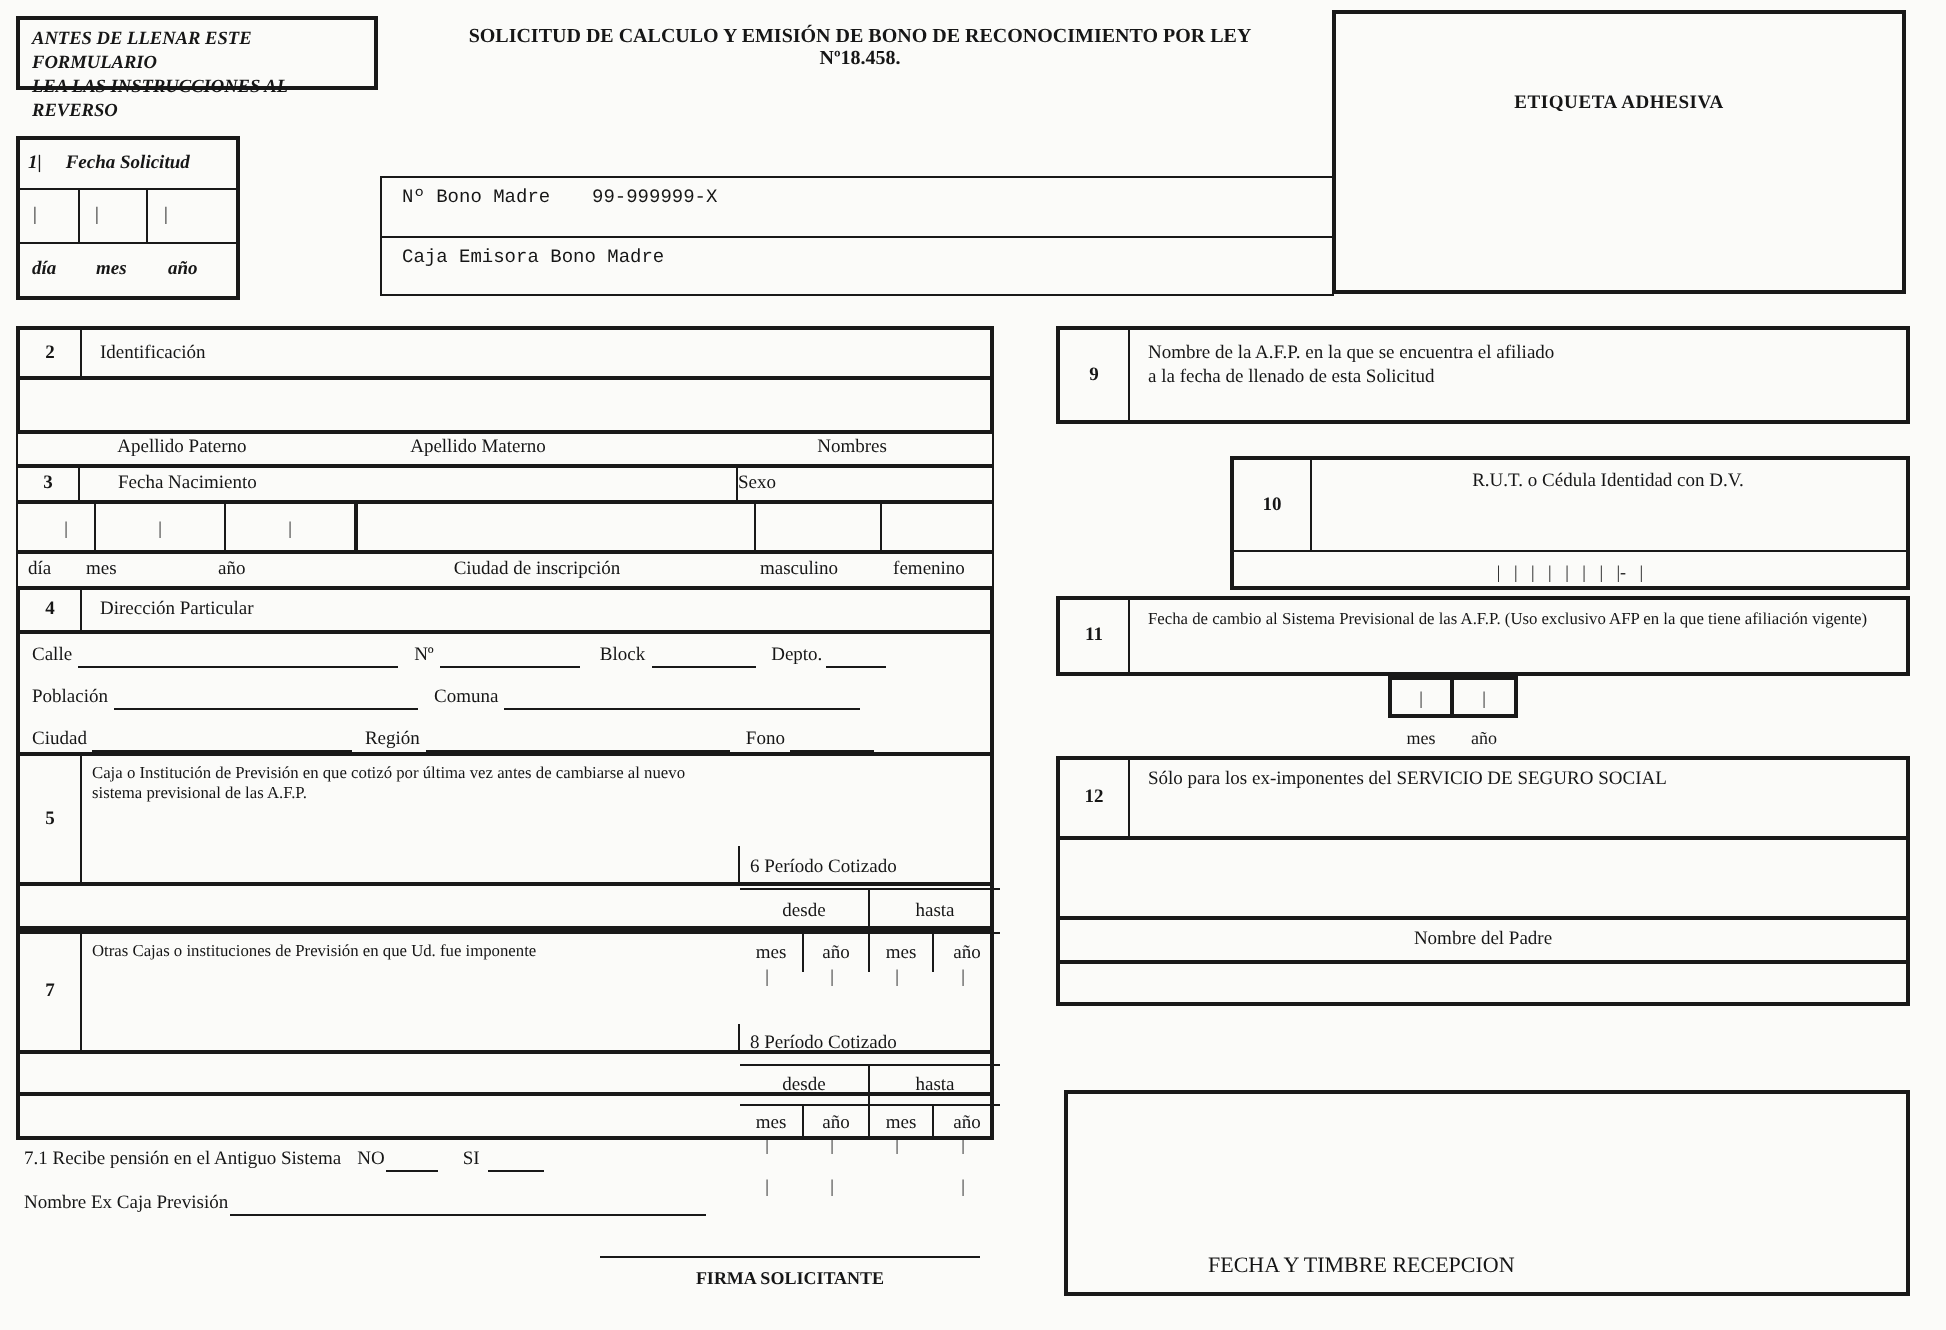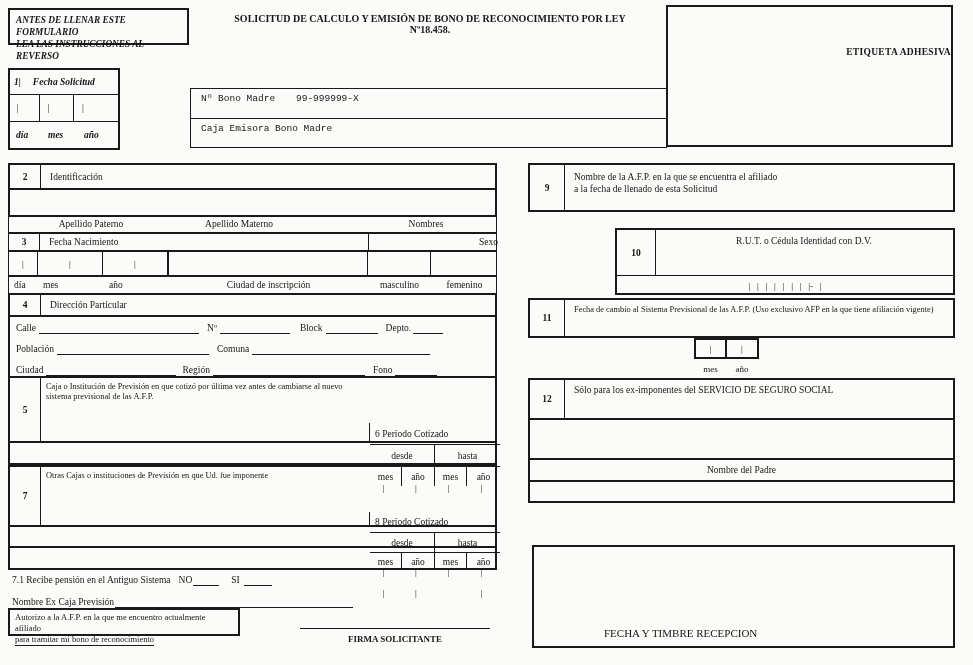--- a/index.html
+++ b/index.html
@@ -1,20 +1,20 @@
 <!DOCTYPE html>
 <html><head>
 <meta charset="utf-8">
 <style>
   html,body{margin:0;padding:0;background:#e8e8e8;}
   #form{position:relative;width:973px;height:665px;background:#fbfbf9;color:#161616;
         font-family:"Liberation Serif", serif;font-size:9.5px;overflow:hidden;}
   .abs{position:absolute;box-sizing:border-box;}
   .b2{border:2px solid #191919;}
-  .b1{border:1px solid #191919;}
+  .b1{border:1px solid #191919;padding-left:10px;}
   .bold{font-weight:bold;}
   .ital{font-style:italic;}
   .ctr{text-align:center;}
   .mono{font-family:"Liberation Mono", monospace;font-size:9.5px;}
   .numcell{position:absolute;left:0;top:0;bottom:0;width:30px;border-right:1px solid #191919;
            display:flex;align-items:center;justify-content:center;font-weight:bold;}
   .vmid{display:flex;align-items:center;}
   .blank{display:inline-block;border-bottom:1px solid #191919;height:11px;vertical-align:bottom;}
   .uline{border-bottom:1px solid #191919;}
   .tickcell{display:flex;align-items:center;justify-content:center;font-size:9px;}
@@ -35,21 +35,21 @@
     <div>ANTES DE LLENAR ESTE FORMULARIO</div>
     <div>LEA LAS INSTRUCCIONES AL REVERSO</div>
   </div>
 
   <div class="abs bold ctr" style="left:195px;top:13px;width:470px;font-size:10px;line-height:11px;">
     <div>SOLICITUD DE CALCULO Y EMISIÓN DE BONO DE RECONOCIMIENTO POR LEY</div>
     <div>Nº18.458.</div>
   </div>
 
   <div class="abs b2" style="left:666px;top:5px;width:287px;height:142px;">
-    <div class="bold ctr" style="padding-top:40px;font-size:9.5px;letter-spacing:.3px;text-align:right;">ETIQUETA ADHESIVA</div>
+    <div class="bold ctr" style="padding-top:40px;font-size:9.5px;letter-spacing:.3px;">ETIQUETA ADHESIVA</div>
   </div>
 
   <div class="abs b2" style="left:8px;top:68px;width:112px;height:82px;">
     <div style="height:24px;border-bottom:1.5px solid #191919;display:flex;align-items:center;">
       <span class="ital bold" style="margin-left:4px;">1|</span>
       <span class="ital bold" style="margin-left:12px;">Fecha Solicitud</span>
     </div>
     <div style="height:26px;border-bottom:1.5px solid #191919;display:flex;">
       <div class="pcell" style="width:30px;">
           <span style="margin-right:14px;">|</span>
@@ -89,21 +89,21 @@
     <span class="abs ctr" style="left:22px;top:3px;width:120px;">Apellido Paterno</span>
     <span class="abs ctr" style="left:170px;top:3px;width:120px;">Apellido Materno</span>
     <span class="abs ctr" style="left:357px;top:3px;width:120px;">Nombres</span>
   </div>
 
   <div class="abs b1" style="left:8px;top:232px;width:489px;height:20px;">
     <div class="numcell">3</div>
     <div class="vmid" style="height:100%;padding-left:40px;">
         <span>Fecha Nacimiento</span>
       </div>
-    <div class="abs ctr" style="left:359px;top:0;width:130px;height:100%;border-left:1px solid #191919;display:flex;align-items:center;justify-content:flex-end;">
+    <div class="abs ctr" style="left:359px;top:0;width:130px;height:100%;border-left:1px solid #191919;display:flex;align-items:center;justify-content:flex-start;">
       <span>Sexo</span>
     </div>
   </div>
 
   <div class="abs b1" style="left:8px;top:250px;width:489px;height:27px;display:flex;">
     <div class="pcell tickcell" style="width:29px;">
         <span>|</span>
       </div>
     <div class="pcell tickcell" style="width:65px;">
         <span>|</span>
@@ -280,24 +280,20 @@
     <span class="blank" style="width:26px;margin-left:1px;"></span>
     <span style="margin-left:12px;">SI</span>
     <span class="blank" style="width:28px;margin-left:4px;"></span>
   </div>
 
   <div class="abs flexrow" style="left:12px;top:596px;">
     <span>Nombre Ex Caja Previsión</span>
     <span class="blank" style="width:238px;margin-left:1px;"></span>
   </div>
 
-  <div class="abs b2" style="left:8px;top:608px;width:232px;height:28px;padding:2px 5px;font-size:8.5px;line-height:11px;">
-    <div>Autorizo a la A.F.P. en la que me encuentro actualmente afiliado</div>
-    <div class="uline" style="display:inline-block;">para tramitar mi bono de reconocimiento</div>
-  </div>
 
   <div class="abs" style="left:300px;top:628px;width:190px;border-top:1.2px solid #191919;"></div>
   <div class="abs ctr bold" style="left:300px;top:634px;width:190px;font-size:9px;">FIRMA SOLICITANTE</div>
 
   <div class="abs b2" style="left:528px;top:163px;width:427px;height:49px;">
     <div class="numcell" style="width:34px;">9</div>
     <div class="abs" style="left:44px;top:6px;line-height:12px;">
       <div>Nombre de la A.F.P. en la que se encuentra el afiliado</div>
       <div>a la fecha de llenado de esta Solicitud</div>
     </div>

